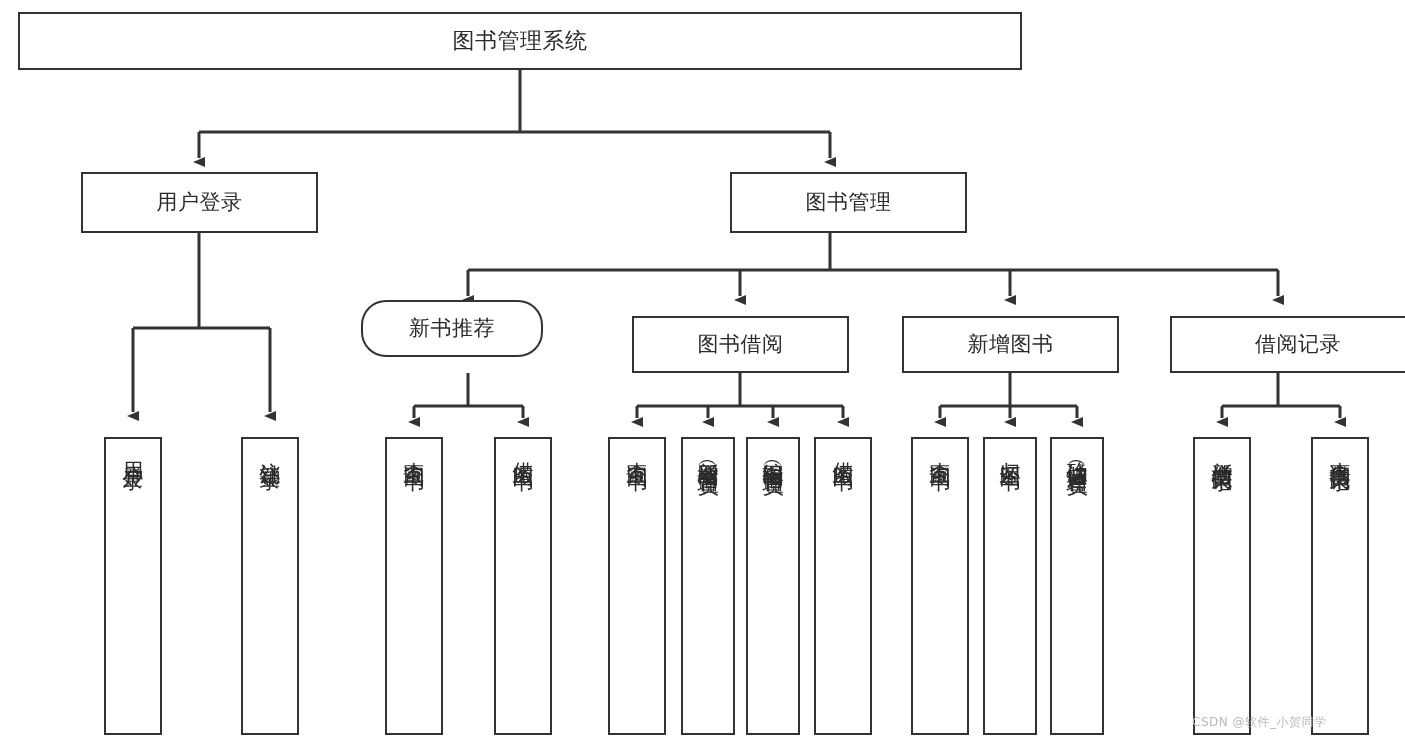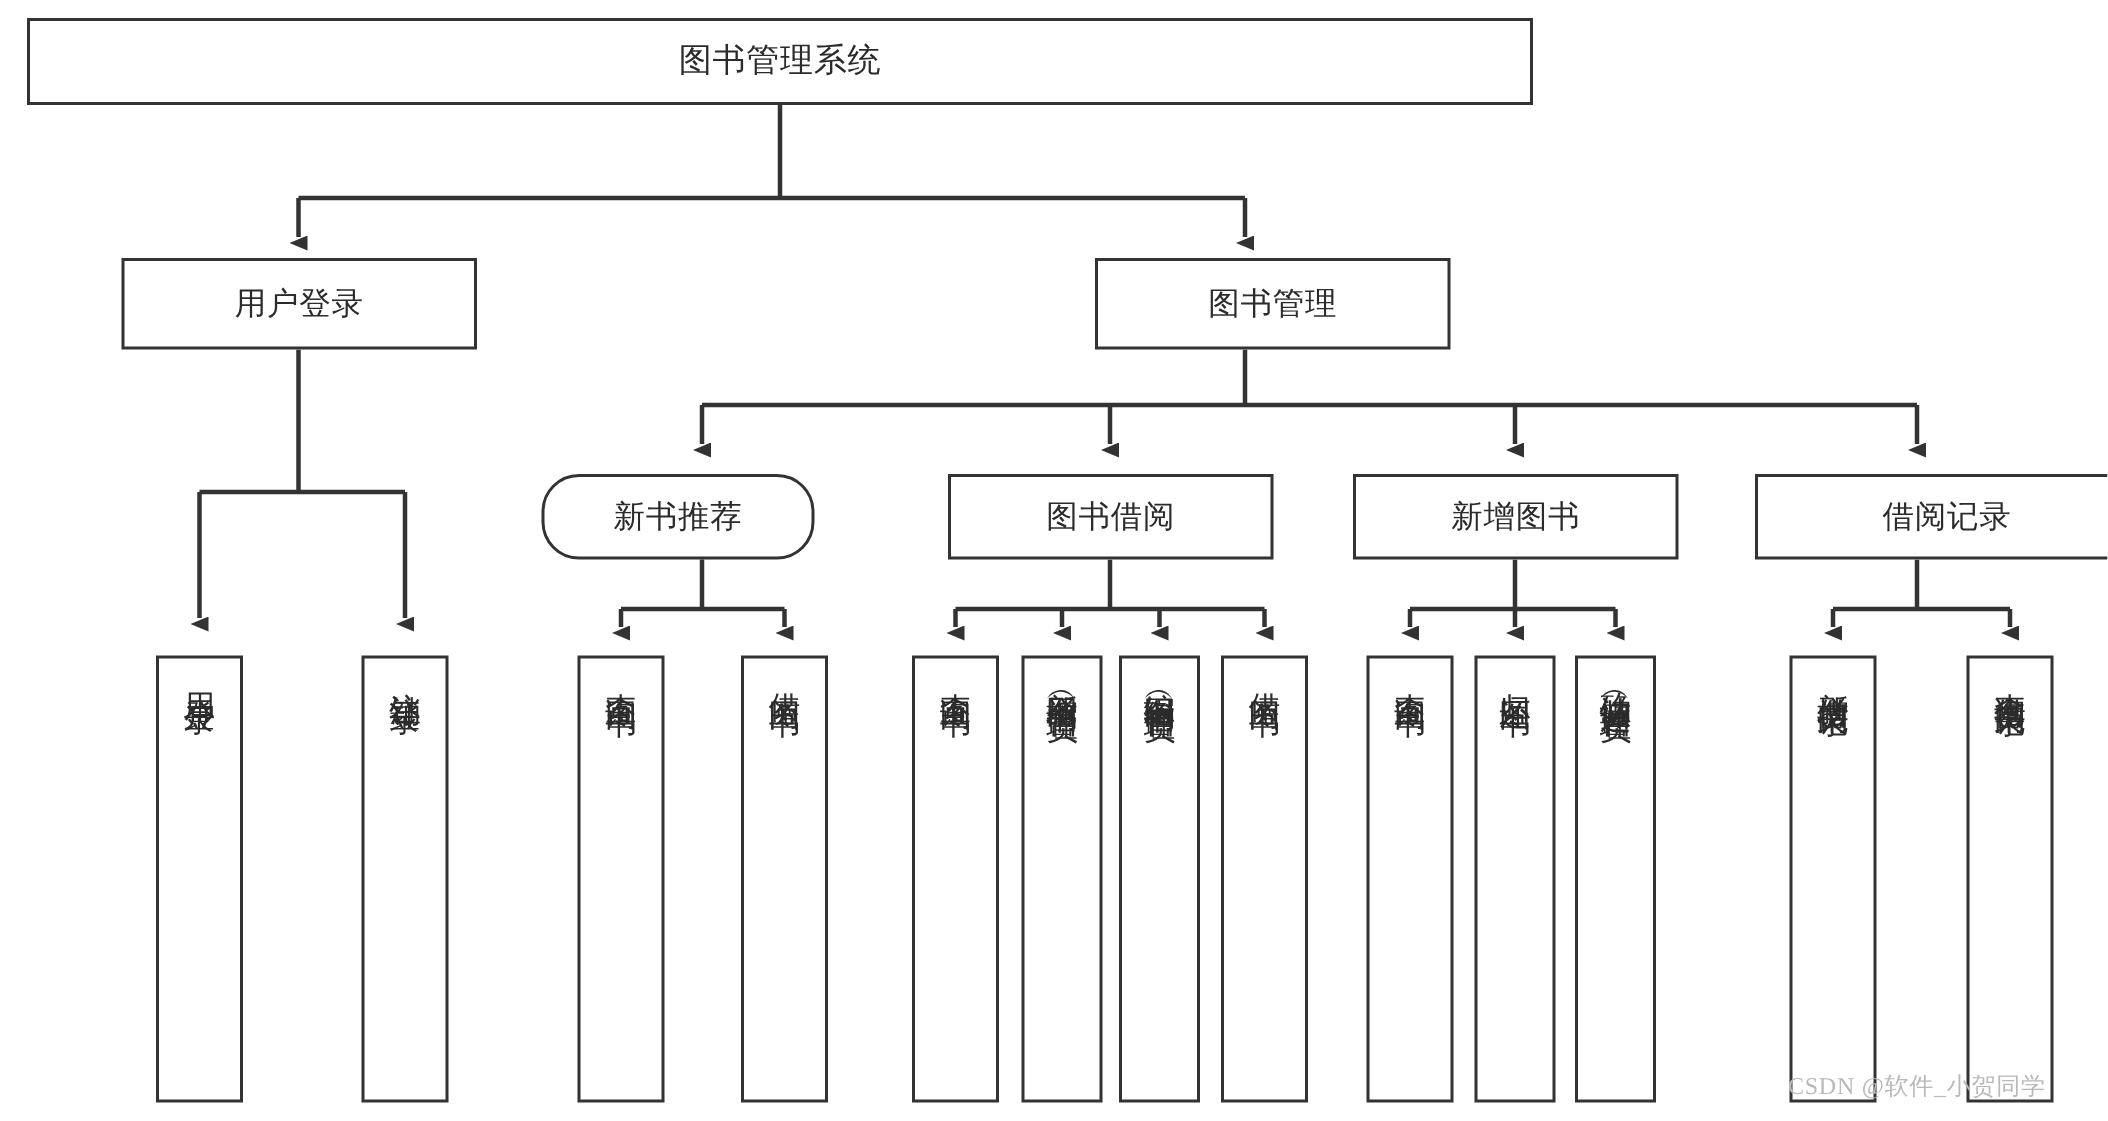--- a/index.html
+++ b/index.html
@@ -62,24 +62,23 @@
     font-size: 21px;
     line-height: 1.05;
     letter-spacing: 3px;
   }
   .node.vert.tall .label {
     letter-spacing: 2px;
   }
   .watermark {
     position: absolute;
     color: #b9b9b9;
-    font-size: 16px;
+    font-size: 12px;
     white-space: nowrap;
     letter-spacing: 0.5px;
-    font-family: Liberation Serif, serif;
   }
 </style>
 </head>
 <body>
 
 <div id="canvas">
 
   <svg class="wires" viewBox="0 0 1405 747" xmlns="http://www.w3.org/2000/svg">
     <defs>
       <marker id="arrow" markerWidth="10" markerHeight="12" refX="1" refY="6" orient="auto" markerUnits="userSpaceOnUse">
@@ -135,21 +134,21 @@
     <span class="label">图书管理系统</span>
   </div>
 
   <div class="node horiz" style="left:81px; top:172px; width:237px; height:61px;">
     <span class="label">用户登录</span>
   </div>
   <div class="node horiz" style="left:730px; top:172px; width:237px; height:61px;">
     <span class="label">图书管理</span>
   </div>
 
-  <div class="node horiz" style="left:361px; top:316px; width:182px; height:57px;border-radius:25px;">
+  <div class="node horiz" style="left:361px; top:300px; width:182px; height:57px;border-radius:25px;">
     <span class="label">新书推荐</span>
   </div>
   <div class="node horiz" style="left:632px; top:316px; width:217px; height:57px;">
     <span class="label">图书借阅</span>
   </div>
   <div class="node horiz" style="left:902px; top:316px; width:217px; height:57px;">
     <span class="label">新增图书</span>
   </div>
   <div class="node horiz" style="left:1170px; top:316px; width:256px; height:57px;">
     <span class="label">借阅记录</span>

